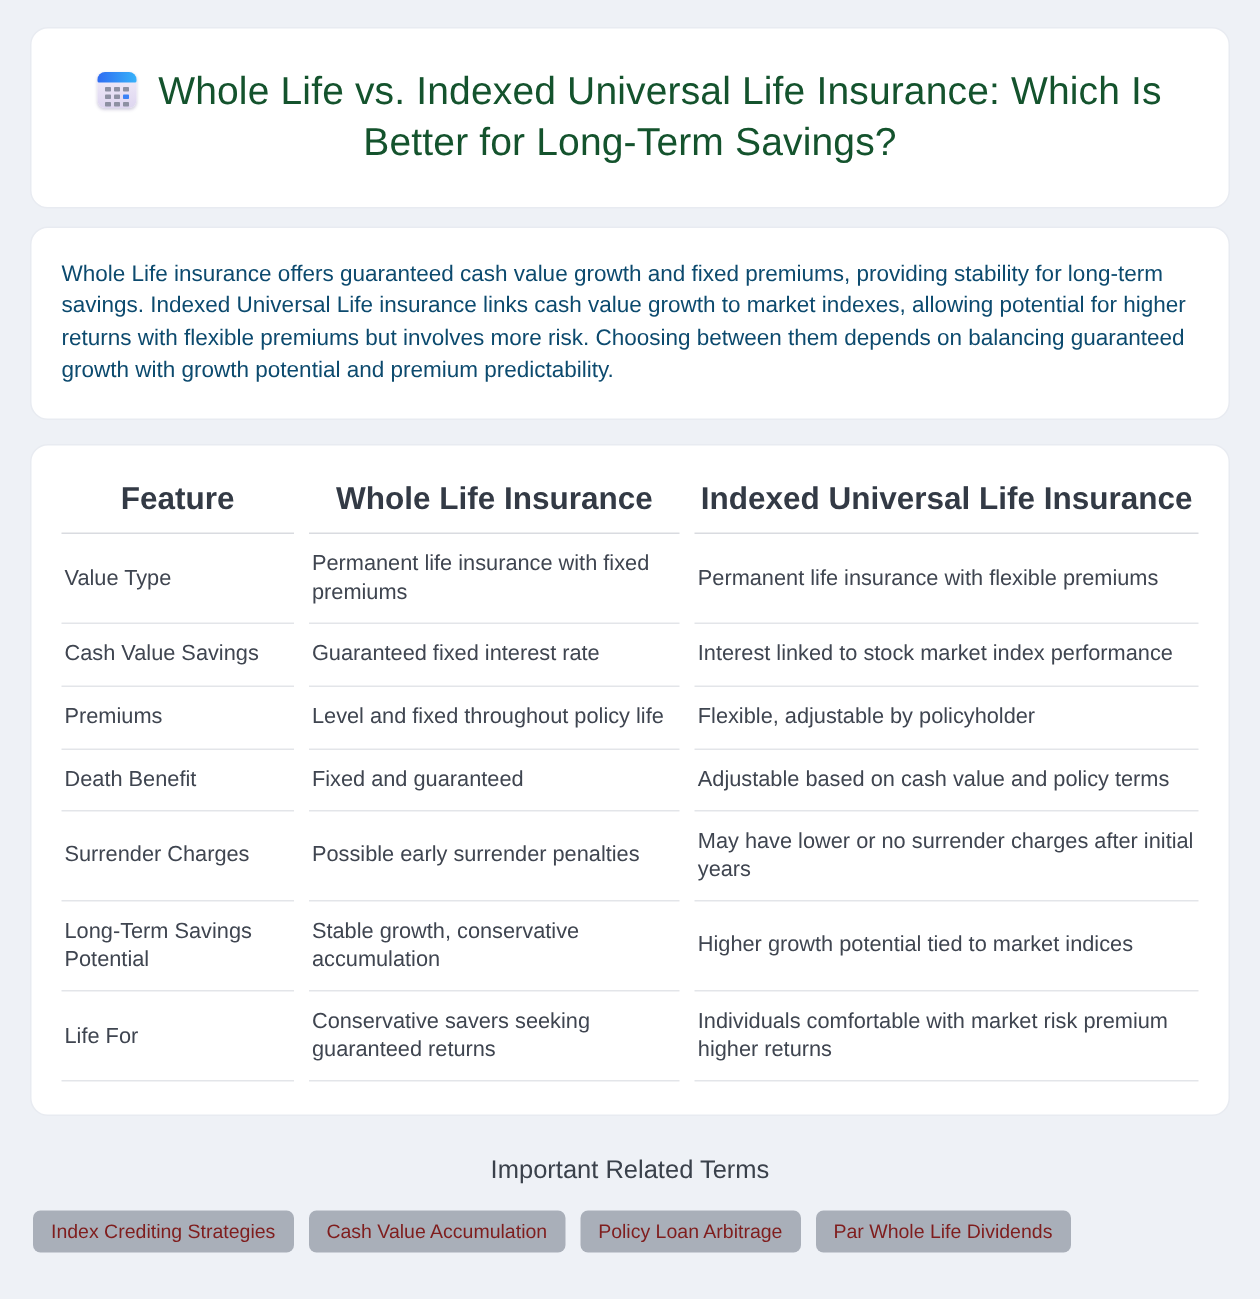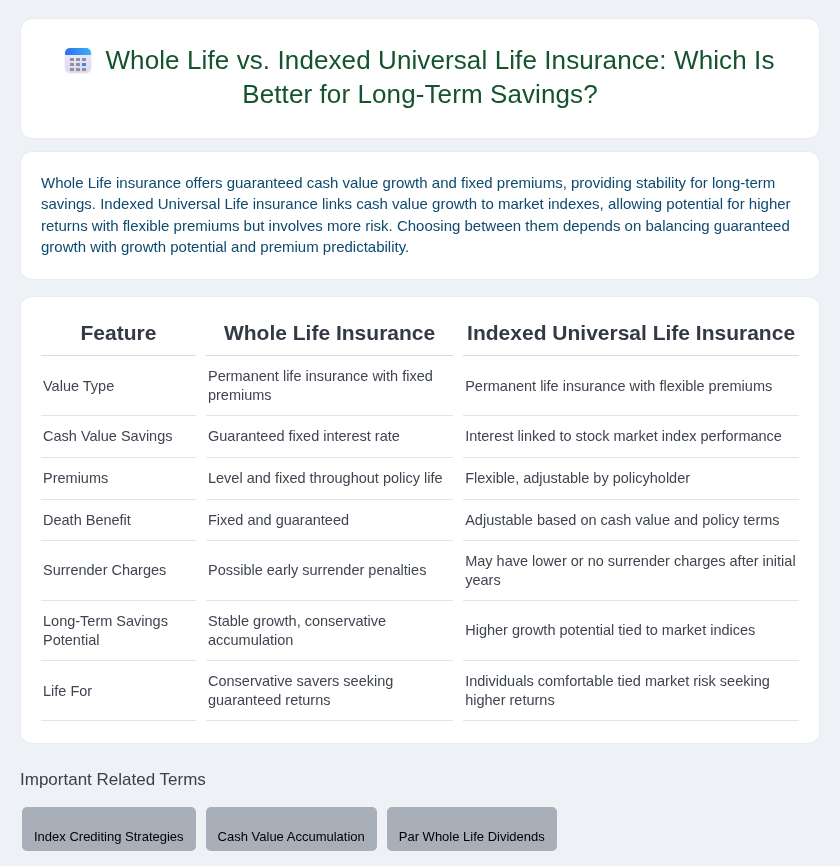--- a/index.html
+++ b/index.html
@@ -97,38 +97,39 @@
     color: #3f4550;
     line-height: 1.28;
     padding: 11px 2px;
     border-bottom: 1px solid #e3e5e9;
     vertical-align: middle;
     text-align: left;
   }
 
   
   .terms-heading {
+    text-align: center;
     font-size: 17px;
     font-weight: 500;
     color: #3a414b;
     margin: 16px 0 17px;
   }
   .tags {
     display: flex;
     flex-wrap: wrap;
     gap: 8px 10px;
     padding: 0 2px;
     margin-bottom: 20px;
   }
   .tag {
     background: #a9afb9;
-    color: #000000;
+    color: #7f1d1d;
     font-size: 13px;
     line-height: 1;
-    padding: 23px 12px 8px;
+    padding: 7px 12px 8px;
     border-radius: 5px;
     border: none;
     font-family: "Liberation Sans", sans-serif;
     cursor: pointer;
   }
 </style>
 </head>
 <body>
 
 <div class="page">
@@ -192,27 +193,28 @@
           <td>May have lower or no surrender charges after initial years</td>
         </tr>
         <tr>
           <td>Long-Term Savings Potential</td>
           <td>Stable growth, conservative accumulation</td>
           <td>Higher growth potential tied to market indices</td>
         </tr>
         <tr>
           <td>Life For</td>
           <td>Conservative savers seeking guaranteed returns</td>
-          <td>Individuals comfortable tied market risk seeking higher returns</td>
+          <td>Individuals comfortable with market risk premium higher returns</td>
         </tr>
       </tbody>
     </table>
   </div>
 
   <h2 class="terms-heading">Important Related Terms</h2>
   <div class="tags">
     <button class="tag">Index Crediting Strategies</button>
     <button class="tag">Cash Value Accumulation</button>
+    <button class="tag">Policy Loan Arbitrage</button>
     <button class="tag">Par Whole Life Dividends</button>
 
   </div>
 
 </div>
 
 </body></html>

